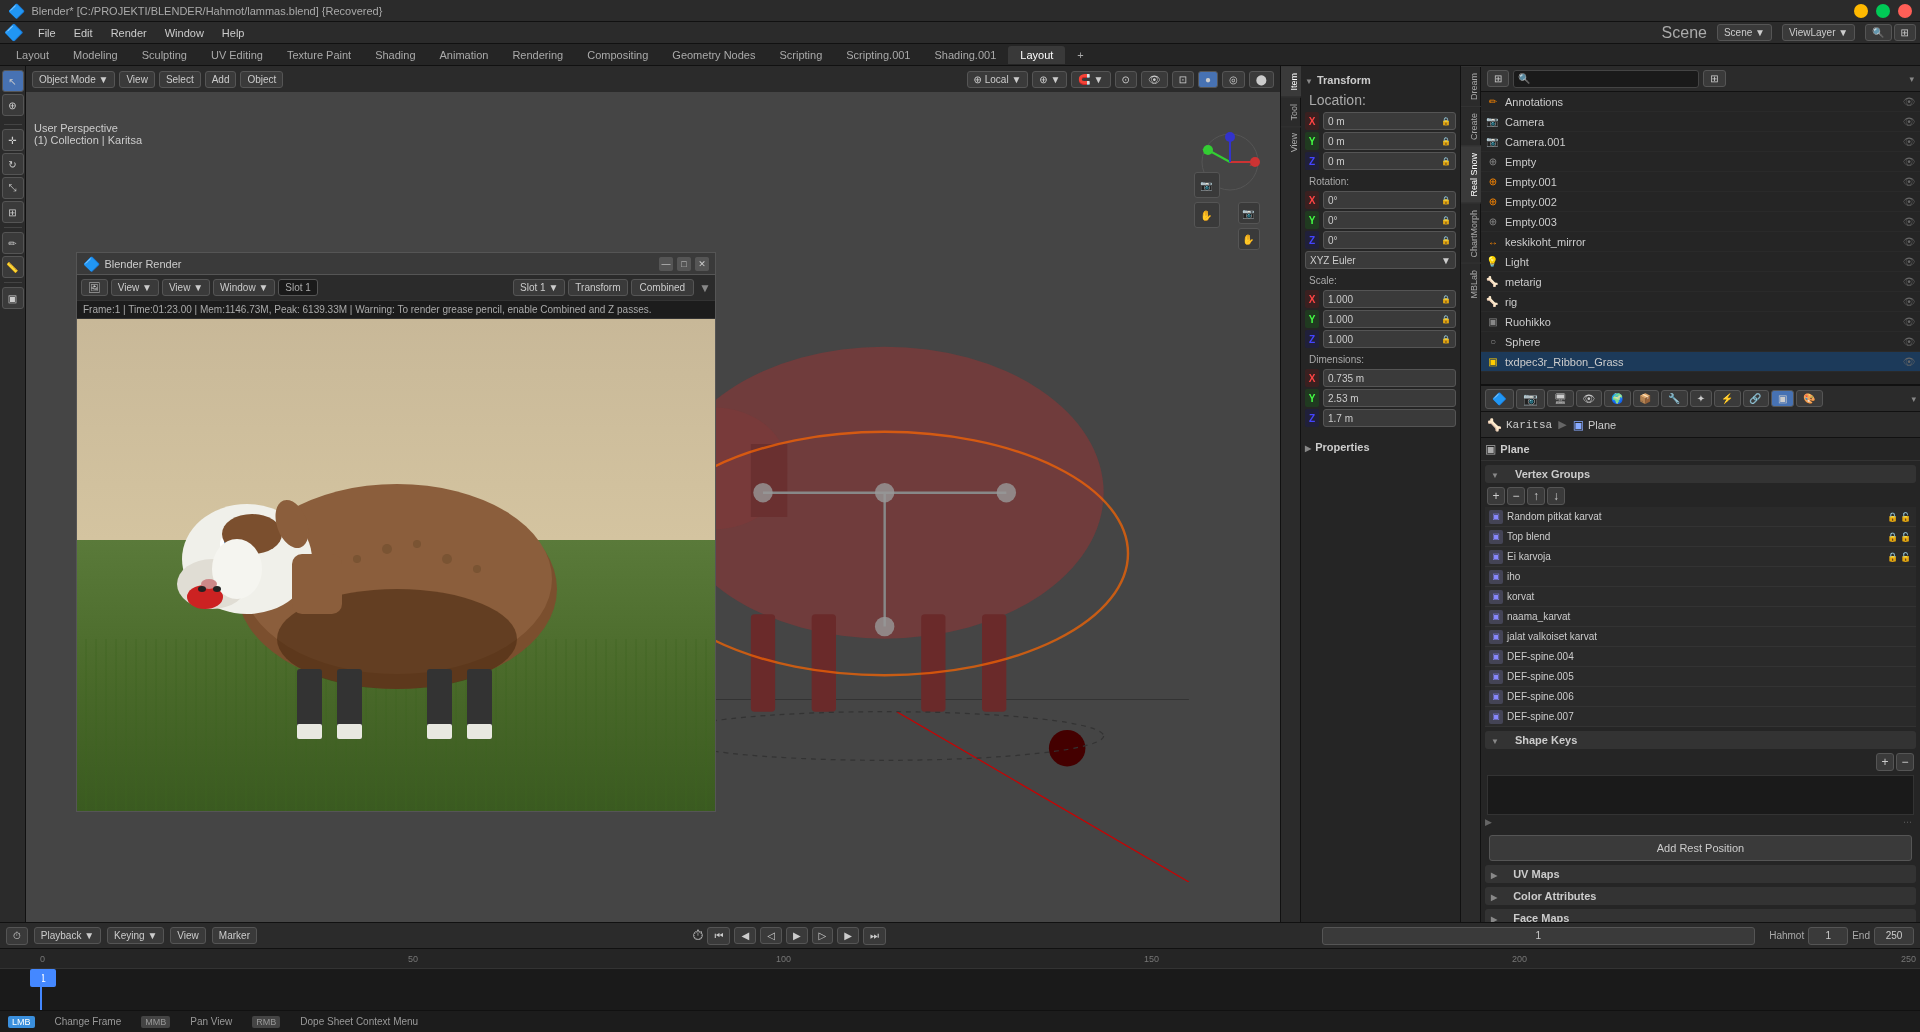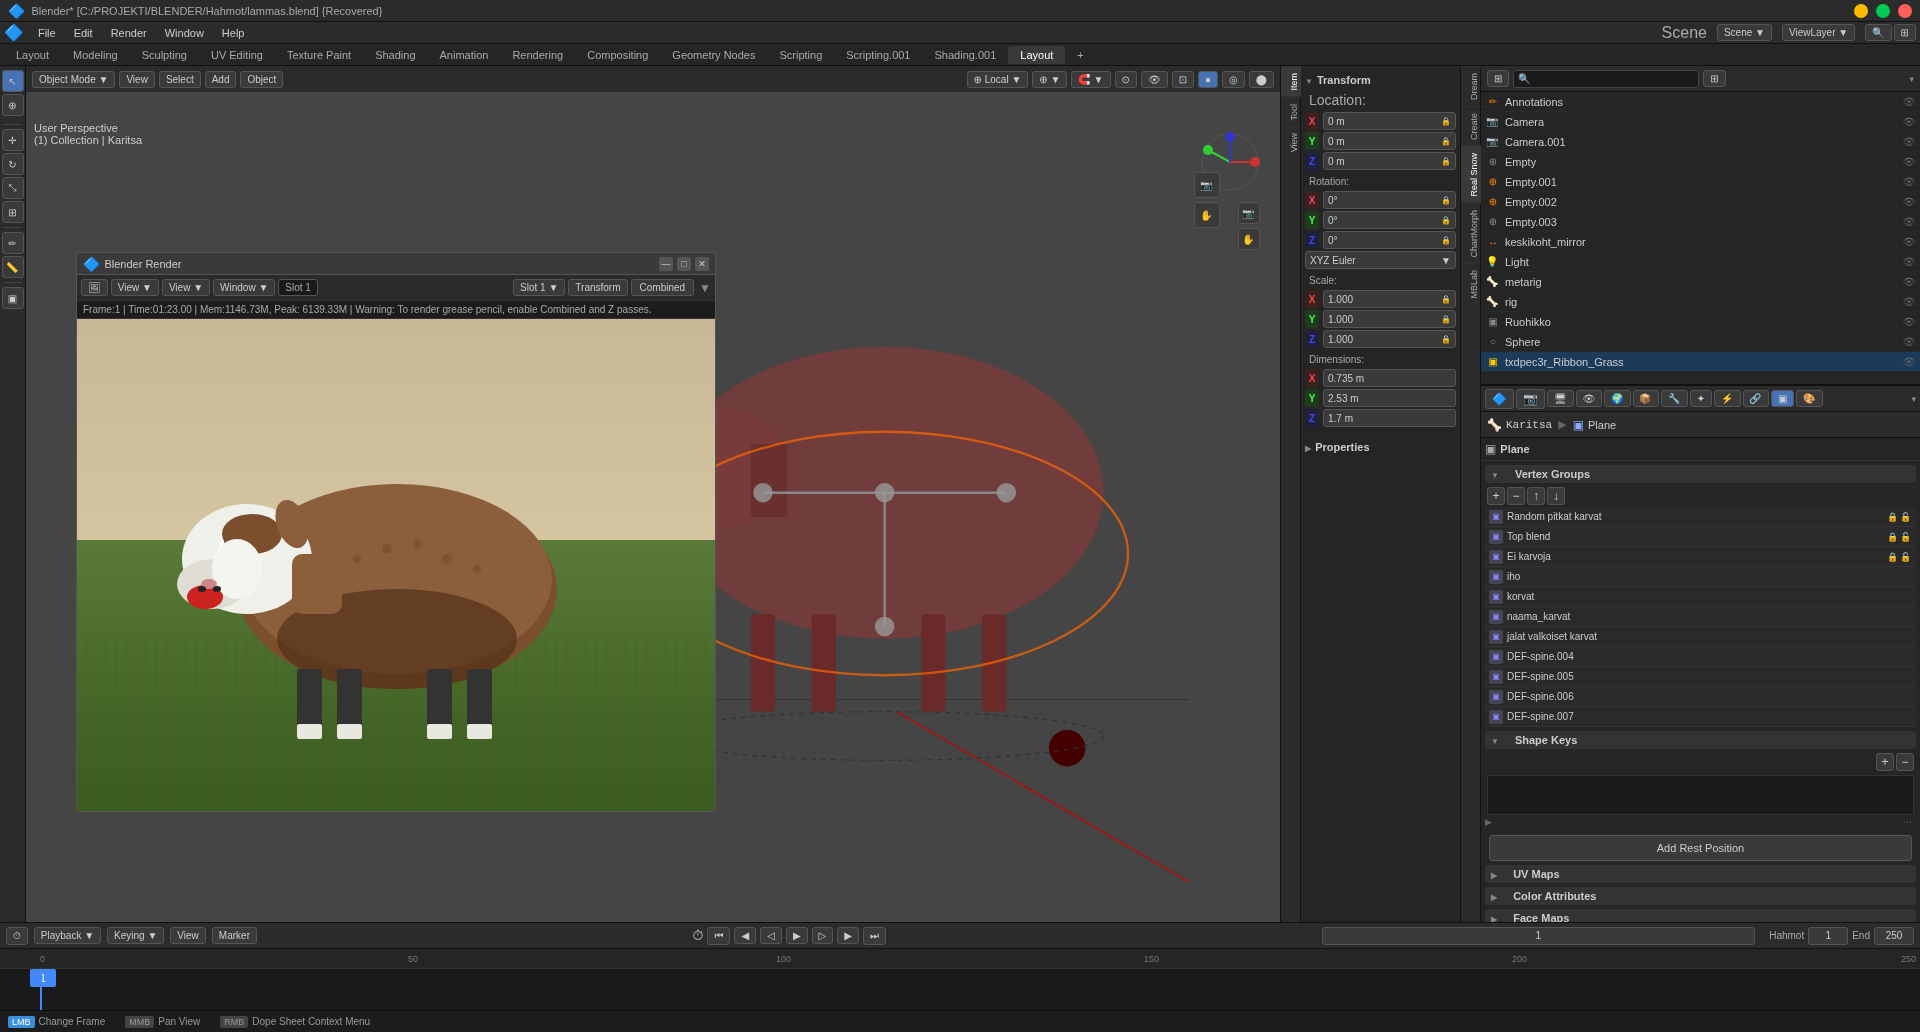--- a/index.html
+++ b/index.html
@@ -345,21 +345,21 @@
     }
     #status-bar {
       height: 22px;
       background: #1c1c1c;
       display: flex;
       align-items: center;
       padding: 0 8px;
       gap: 20px;
       border-top: 1px solid #111;
     }
-    .status-item { font-size: 10px; color: #999; display: flex; gap: 4px; }
+    .status-item { font-size: 10px; color: #999; display: flex; gap: 20px; }
 
     
     ::-webkit-scrollbar { width: 6px; height: 6px; }
     ::-webkit-scrollbar-track { background: #1a1a1a; }
     ::-webkit-scrollbar-thumb { background: #555; border-radius: 3px; }
 
     
     .gizmo-circle { stroke: #555; fill: none; }
 
     

